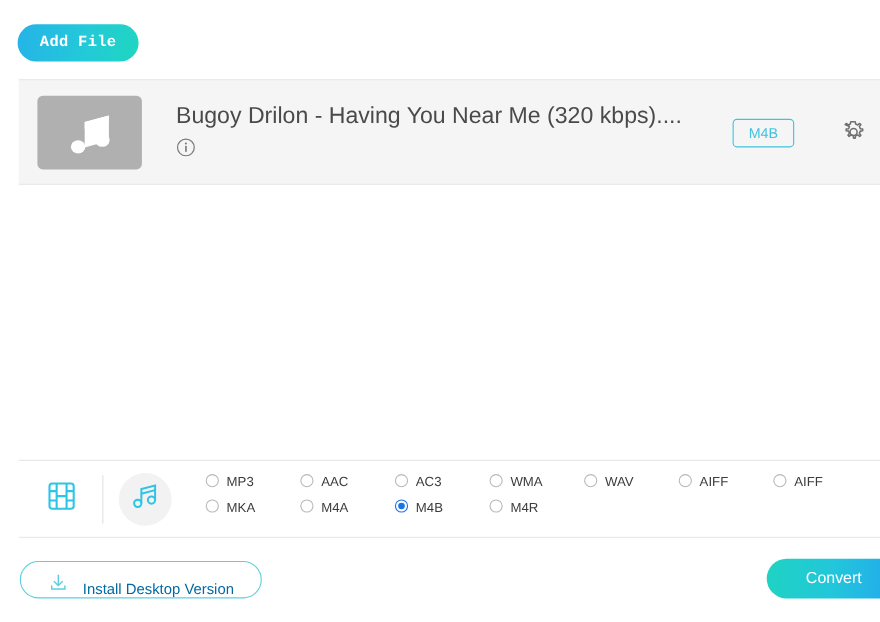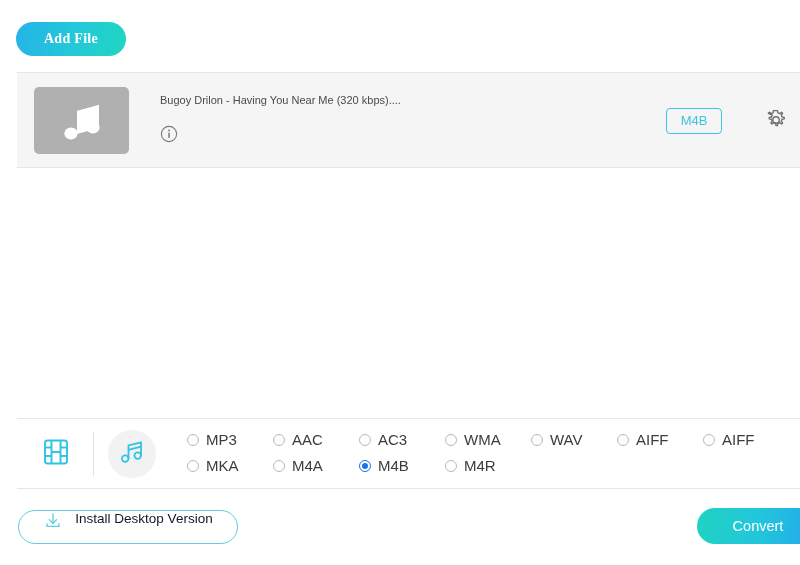--- a/index.html
+++ b/index.html
@@ -11,38 +11,38 @@
   }
   .app { position: relative; width: 800px; height: 565px; background:#fff; }
 
   
   .topbar { position:absolute; left:0; top:0; width:800px; height:72px; }
   .add-file-btn {
     position:absolute; left:16px; top:22px;
     width:110px; height:34px; border:none; border-radius:17px;
     background: linear-gradient(100deg, #25b3e8 0%, #23c9d8 55%, #1fd6c0 100%);
     color:#ffffff; font-size:14px; font-weight:bold;
-    font-family:Liberation Serif, serif;
+    font-family:Liberation Mono, monospace;
     letter-spacing:.3px; cursor:pointer; line-height:34px; text-align:center;
   }
 
   
   .file-panel {
     position:absolute; left:17px; top:72px; width:783px; height:96px;
     background:#f5f5f5; border-top:1px solid #e6e6e6; border-bottom:1px solid #e6e6e6;
   }
   .thumb {
     position:absolute; left:17px; top:14px; width:95px; height:67px;
     background:#b0b0b0; border-radius:5px;
   }
   .thumb svg { position:absolute; left:50%; top:50%; transform:translate(-50%,-50%); }
 
   .file-title {
     position:absolute; left:143px; top:21px;
-    font-size:11px; color:#4a4a4a; white-space:nowrap;
+    font-size:21px; color:#4a4a4a; white-space:nowrap;
     max-width:480px; overflow:hidden;
   }
   .info-icon { position:absolute; left:143px; top:52px; width:18px; height:18px; cursor:pointer; }
 
   .fmt-badge {
     position:absolute; right:78px; top:35px;
     min-width:56px; height:26px; line-height:24px; padding:0 10px;
     border:1px solid #3fc3e0; border-radius:4px;
     color:#3fc3e0; font-size:13px; text-align:center; background:transparent;
     cursor:pointer;
@@ -67,39 +67,39 @@
   .tab-audio {
     width:48px; height:48px; border-radius:50%; background:#f2f2f2;
     display:flex; align-items:center; justify-content:center; cursor:pointer;
   }
 
   .radio-grid {
     position:absolute; left:170px; top:12px; width:600px;
     display:grid; grid-template-columns: repeat(7, 86px);
     row-gap:9px; align-content:start;
   }
-  .radio-opt { display:flex; align-items:center; gap:7px; cursor:pointer; font-size:15px; color:#3c3c3c; }
+  .radio-opt { display:flex; gap:7px; cursor:pointer; font-size:12px; color:#3c3c3c; }
   .radio-dot {
     width:12px; height:12px; border-radius:50%;
     border:1px solid #b9b9b9; background:#fff; flex:none; position:relative;
   }
   .radio-opt.sel .radio-dot { border:1px solid #1a73e8; }
   .radio-opt.sel .radio-dot::after {
     content:""; position:absolute; left:50%; top:50%; transform:translate(-50%,-50%);
     width:6px; height:6px; border-radius:50%; background:#1a73e8;
   }
   .radio-label { white-space:nowrap; }
 
   
   .bottom-bar { position:absolute; left:0; top:489px; width:800px; height:76px; background:#fff; }
   .install-btn {
     position:absolute; left:18px; top:21px; width:220px; height:34px;
     border:1px solid #5ccfe0; border-radius:17px; background:#fff;
-    color:#0f172a; font-size:13.5px; cursor:pointer;
-    display:flex; align-items:flex-start; justify-content:center; gap:12px;
+    color:#0369a1; font-size:13.5px; cursor:pointer;
+    display:flex; align-items:flex-end; justify-content:center; gap:12px;
   }
   .convert-btn {
     position:absolute; left:697px; top:508px; width:122px; height:36px;
     border:none; border-radius:18px;
     background: linear-gradient(95deg, #1fd3c2 0%, #22c6db 50%, #22a7ee 100%);
     color:#fff; font-size:14.5px; cursor:pointer;
   }
 </style>
 </head>
 <body>

